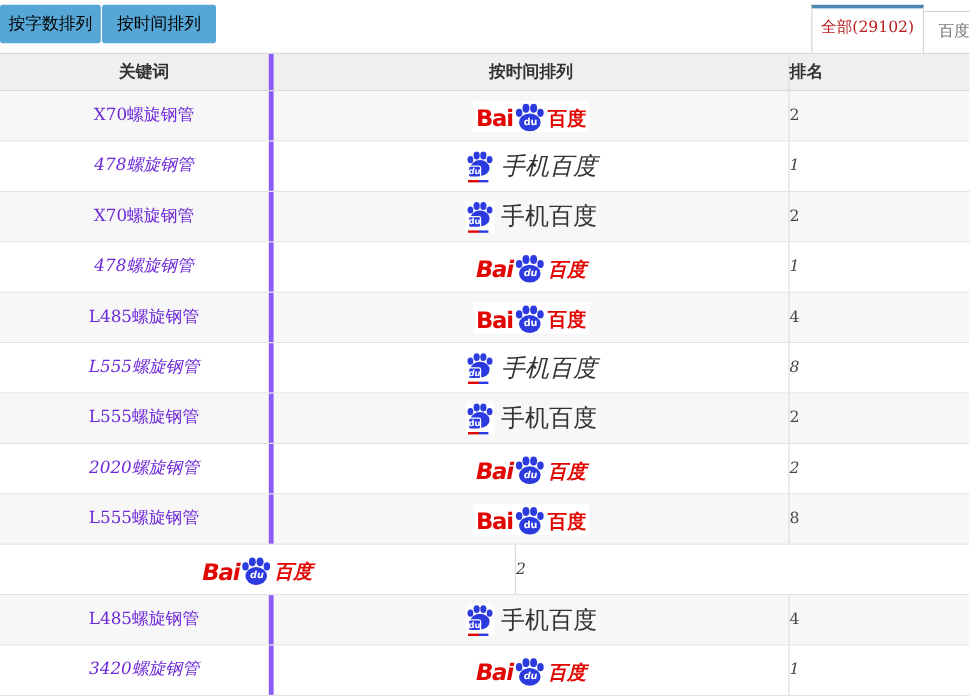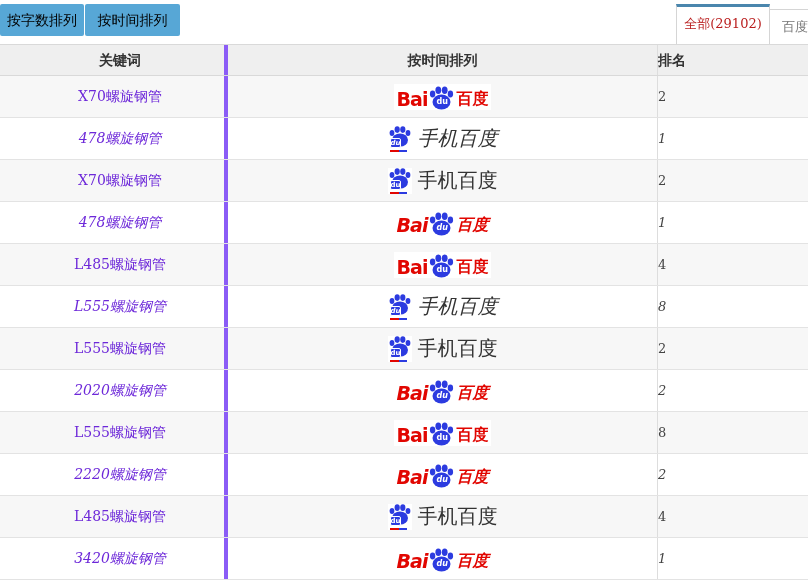--- a/index.html
+++ b/index.html
@@ -340,23 +340,20 @@
         </span>
         <span class="hanzi">百度</span>
       </span>
 
     </div>
     <div class="c3 serif">
       <span>8</span>
     </div>
   </div>
       <div class="row even">
-    <div class="c1 serif">
-      <a class="kw-link">2220螺旋钢管</a>
-    </div>
     <div class="c2">
 
       <span class="bd-pc">
         <span class="bai">Bai</span>
         <span class="paw">
           <svg width="27" height="24" viewBox="0 0 27 24">
             <ellipse cx="4.6" cy="8" rx="2.7" ry="3.4" fill="#2c3be0"></ellipse>
             <ellipse cx="10.3" cy="4.2" rx="2.9" ry="3.7" fill="#2c3be0"></ellipse>
             <ellipse cx="16.7" cy="4.2" rx="2.9" ry="3.7" fill="#2c3be0"></ellipse>
             <ellipse cx="22.4" cy="8" rx="2.7" ry="3.4" fill="#2c3be0"></ellipse>

